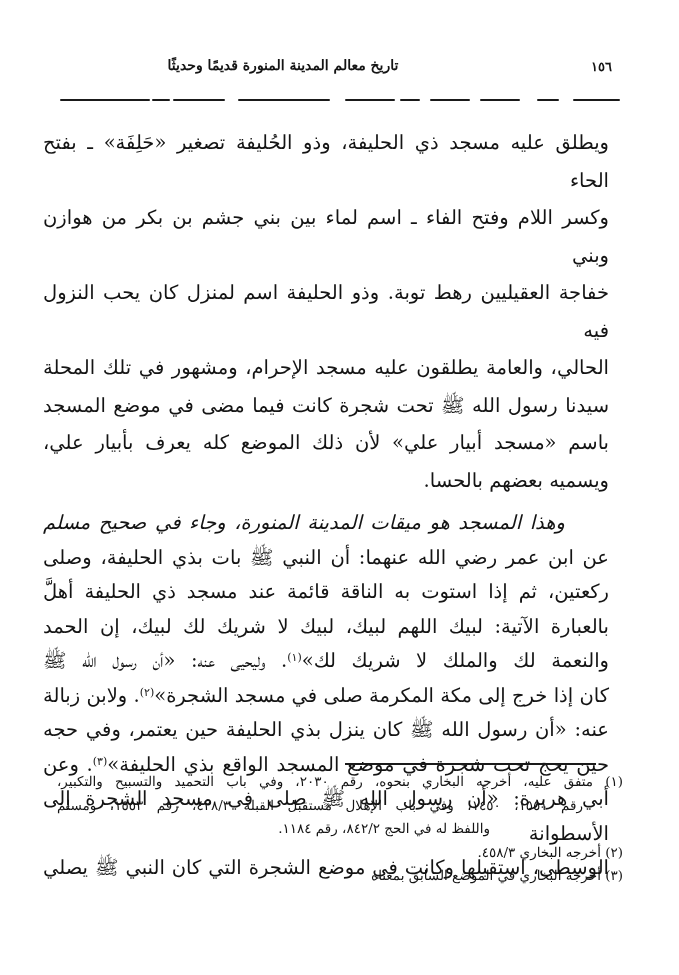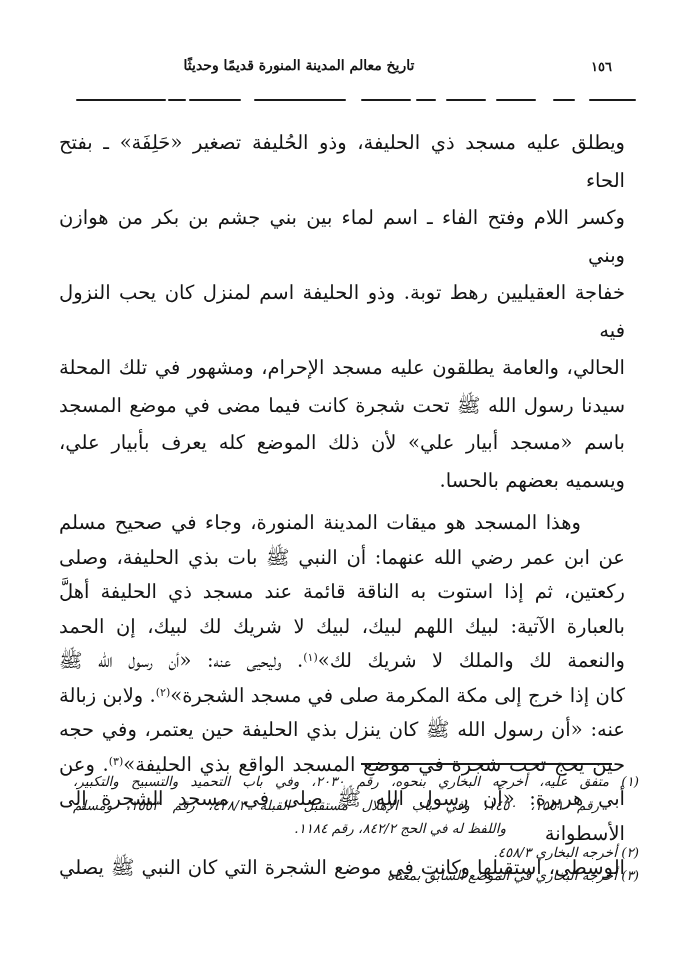--- a/index.html
+++ b/index.html
@@ -5,21 +5,21 @@
   html, body { margin: 0; padding: 0; }
   body {
     width: 679px; height: 975px;
     background: #ffffff;
     position: relative;
     overflow: hidden;
     font-family: "DejaVu Serif", serif;
     color: #141414;
     direction: rtl;
   }
-  .page { position: absolute; inset: 0; margin-left: 16px; }
+  .page { position: absolute; inset: 0; }
 
   
   .header-title {
     position: absolute; top: 57px; left: 163px; width: 240px;
     font-size: 14px; font-weight: bold; text-align: center;
     letter-spacing: 0; white-space: nowrap;
   }
   .page-number {
     position: absolute; top: 59px; right: 67px;
     font-size: 13px; font-weight: bold;
@@ -53,42 +53,41 @@
   }
   .line {
     text-align: justify;
     text-align-last: justify;
     white-space: normal;
   }
   .para1 .line { line-height: 37.5px; }
   .para2 .line { line-height: 34.5px; }
   .para1 .line:last-child { text-align-last: right; }
   .para2 { margin-top: 7px; }
-  .para2 .line:first-child { padding-right: 44px; }
+  .para2 .line:first-child { padding-right: 44px; font-style: italic; }
   sup.fnref {
     font-size: 11px; line-height: 0; vertical-align: 6px;
     letter-spacing: -1px;
   }
 
   
   .footnote-sep {
     position: absolute; top: 763px; left: 345px; width: 251px; height: 1.5px;
     background: #1a1a1a;
   }
 
   
   .footnotes {
     position: absolute; top: 770px; left: 57px; width: 566px;
     font-size: 13.5px;
   }
   .footnotes .line {
     line-height: 23.5px;
     text-align: center;
     text-align-last: right;
-    font-style: italic;
   }
   .fn1 .line:nth-child(1),
   .fn1 .line:nth-child(2) { text-align-last: justify; }
   .fn1 .line:nth-child(2) { padding-right: 40px; }
   .fn1 .line:nth-child(3) { padding-right: 133px; }
 </style>
 </head>
 <body>
 
 <div class="page">

